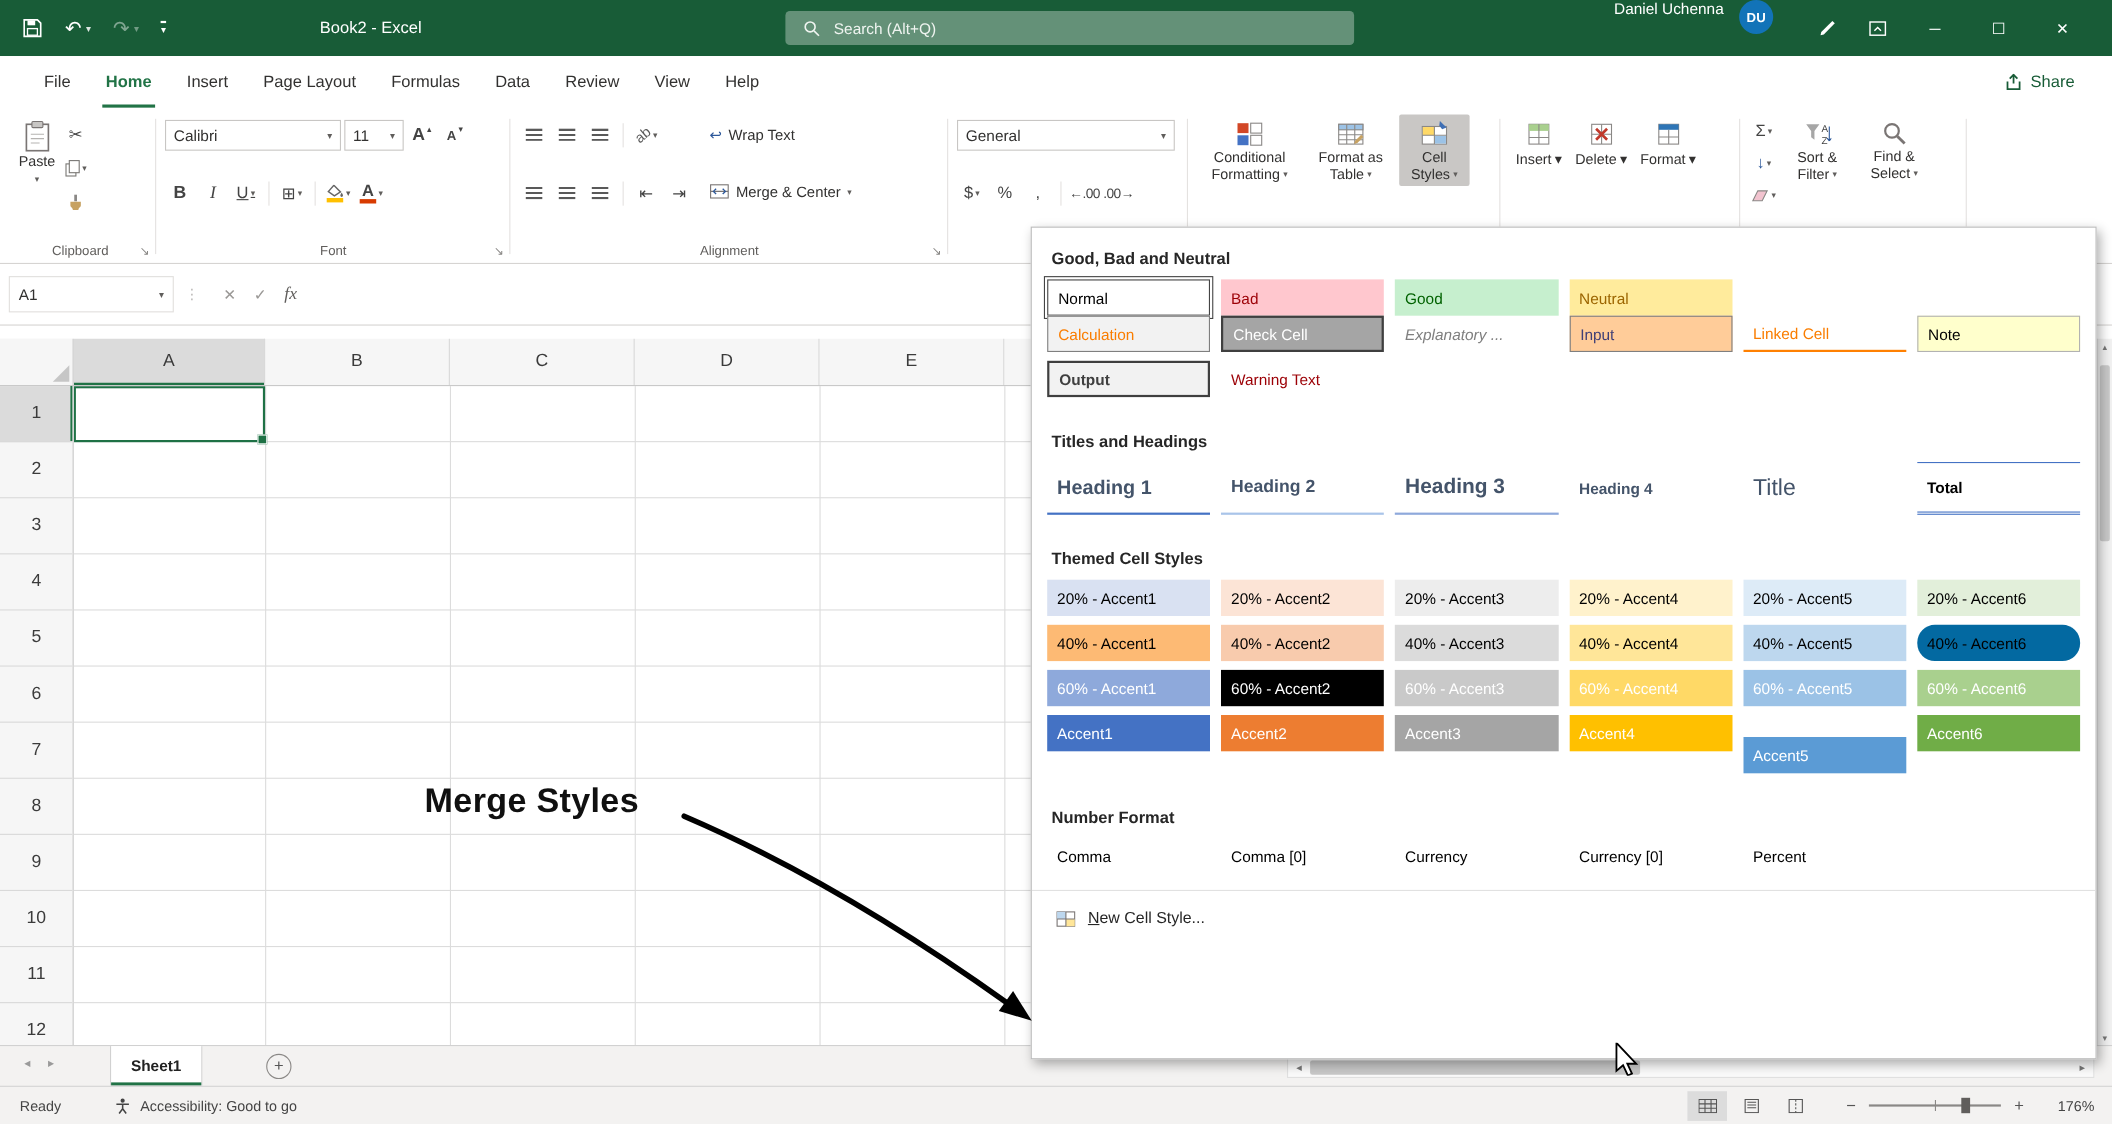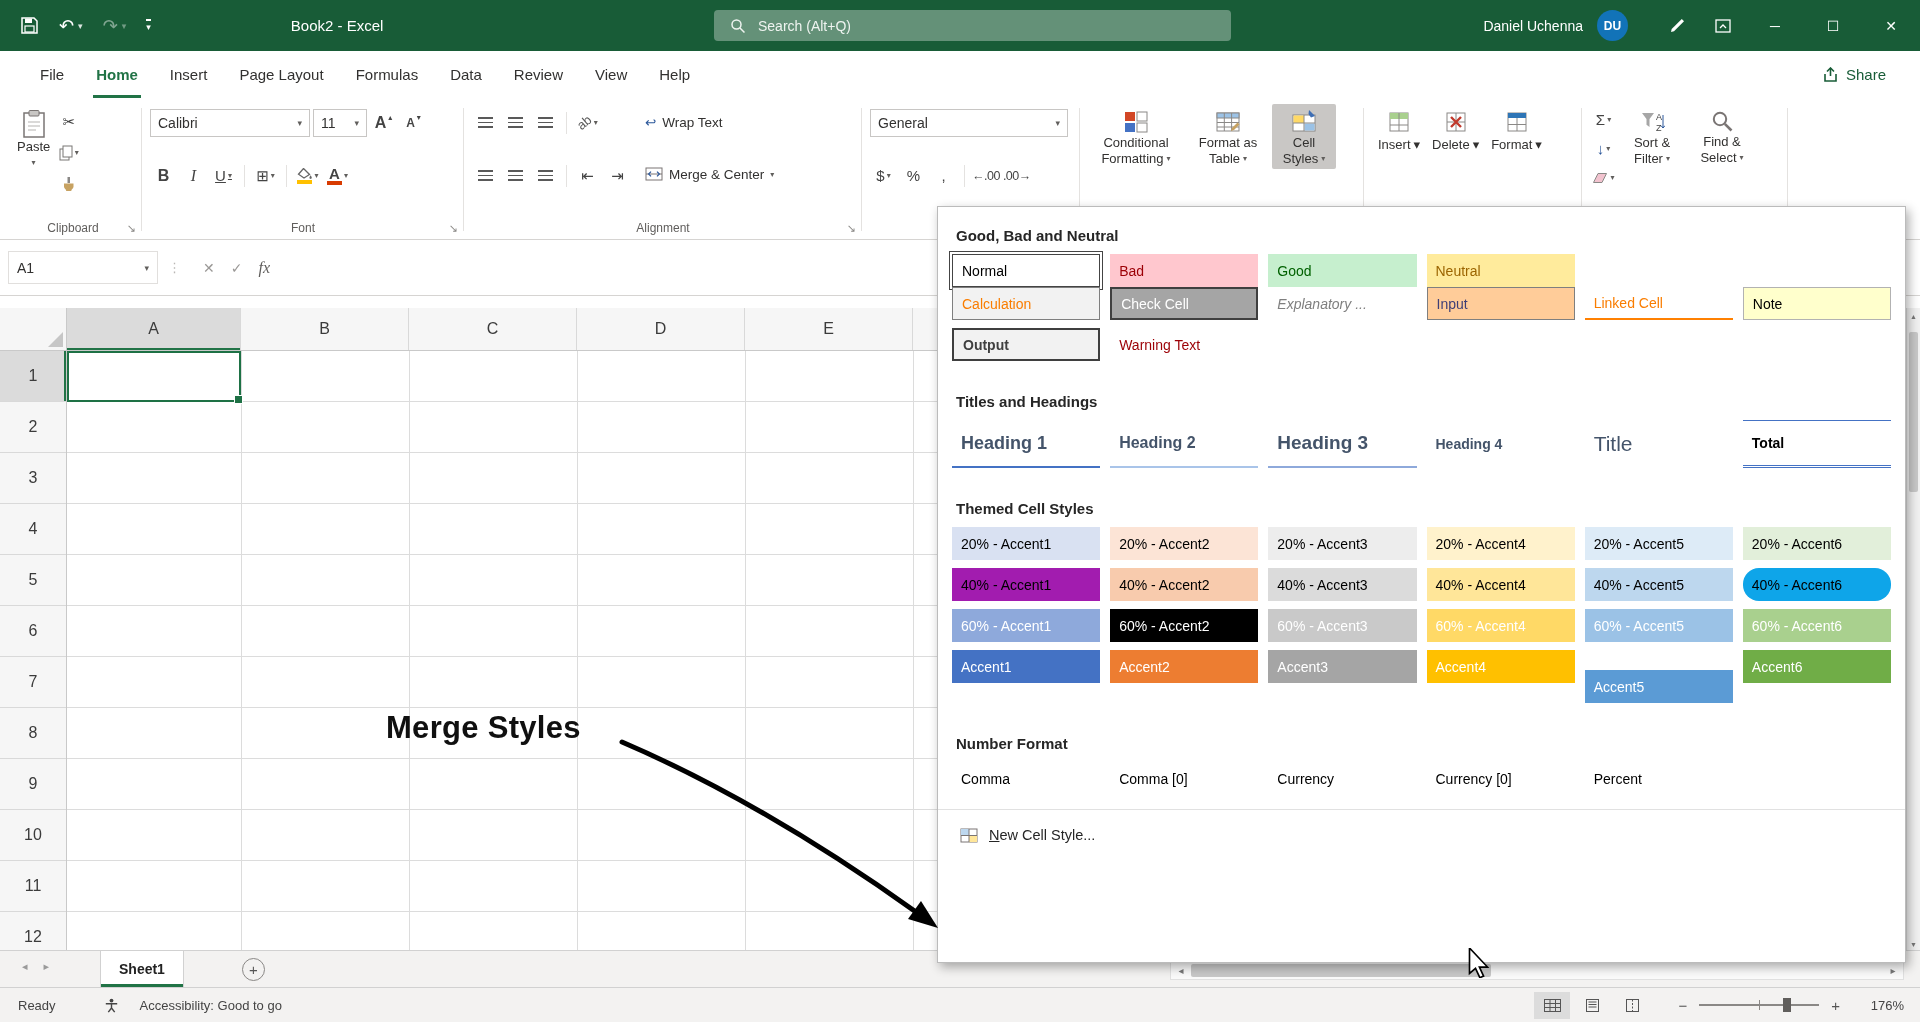--- a/index.html
+++ b/index.html
@@ -8,21 +8,21 @@
 
   
   .titlebar{position:absolute;left:0;top:0;width:100%;height:51px;background:#185C37;color:#fff;display:flex;align-items:center}
   .qat{display:flex;align-items:center;gap:20px;padding-left:20px}
   .qbtn{display:flex;align-items:center;gap:4px;font-size:18px;color:#fff}
   .qbtn .caret{font-size:9px;opacity:.85}
   .dim{opacity:.45}
   .qat-custom{border-top:2px solid #fff;font-size:9px;padding-top:1px}
   .tb-title{margin-left:140px;font-size:15px;white-space:nowrap}
   .tb-search{position:absolute;left:714px;top:10px;width:517px;height:31px;background:rgba(255,255,255,.33);border-radius:4px;display:flex;align-items:center;gap:12px;padding-left:16px;font-size:14px;color:#EFF4F0}
-  .tb-right{position:absolute;right:0;top:0;height:51px;display:flex;align-items:center}
+  .tb-right{position:absolute;right:16px;top:0;height:51px;display:flex;}
   .tb-user{font-size:14px;margin-right:14px}
   .tb-avatar{width:31px;height:31px;border-radius:50%;background:#1273B8;display:flex;align-items:center;justify-content:center;font-size:12px;font-weight:bold;margin-right:26px}
   .tb-ico{width:46px;display:flex;justify-content:center;align-items:center}
   .win-btn{width:58px;height:51px;display:flex;align-items:center;justify-content:center;font-size:14px}
 
   
   .tabrow{position:absolute;left:0;top:51px;width:100%;height:47px;background:#fff;display:flex;align-items:center;padding-left:24px;font-size:15px}
   .rtab{padding:0 16px;height:47px;display:flex;align-items:center;position:relative;color:#323130}
   .rtab.active{color:#217346;font-weight:bold}
   .rtab.active::after{content:"";position:absolute;left:13px;right:13px;bottom:0;height:3px;background:#217346}
@@ -98,21 +98,21 @@
   .sheettab::after{content:"";position:absolute;left:0;right:0;bottom:0;height:3px;background:#217346}
   .addsheet{position:absolute;left:242px;top:7px;width:23px;height:23px;border:1px solid #8A8886;border-radius:50%;display:flex;align-items:center;justify-content:center;color:#555;font-size:15px}
   .hscroll{position:absolute;left:1170px;right:16px;top:10px;height:19px;background:#FAFAFA;border:1px solid #E0E0E0;display:flex;align-items:center;font-size:10px;color:#777}
   .hs-btn{width:20px;text-align:center}
   .hs-thumb{width:300px;height:13px;background:#C8C8C8;border-radius:2px}
   .hs-btn.right{margin-left:auto}
 
   
   .statusbar{position:absolute;left:0;top:987px;width:100%;height:35px;background:#F3F2F1;border-top:1px solid #D1D1D1;display:flex;align-items:center;font-size:13px;color:#444;z-index:1}
   .sb-ready{padding-left:18px}
-  .sb-acc{display:flex;align-items:flex-start;gap:21px;margin-left:48px}
+  .sb-acc{display:flex;align-items:flex-start;gap:9px;margin-left:48px}
   .sb-right{margin-left:auto;display:flex;align-items:center}
   .views{display:flex;gap:4px;margin-right:28px}
   .vbtn{width:36px;height:27px;display:flex;align-items:center;justify-content:center}
   .vbtn.on{background:#DCDCDC}
   .zoom{display:flex;align-items:center;gap:12px;margin-right:18px;font-size:15px;color:#555}
   .zslider{width:120px;height:2px;background:#8A8886;position:relative}
   .znotch{position:absolute;left:50%;top:-4px;width:1px;height:10px;background:#8A8886}
   .zthumb{position:absolute;left:70%;top:-6px;width:8px;height:14px;background:#605E5C}
   .zpct{width:46px;text-align:right;margin-right:16px;font-size:13px;color:#444}
 
@@ -791,31 +791,31 @@
 
         <div class="sw" style="background: rgb(255, 242, 204);">20% - Accent4</div>
 
         <div class="sw" style="background: rgb(221, 235, 247);">20% - Accent5</div>
 
         <div class="sw" style="background: rgb(226, 239, 218);">20% - Accent6</div>
 
     </div>
     <div class="swrow gap">
 
-        <div class="sw" style="background: #a21caf; text-align: right;">40% - Accent1</div>
+        <div class="sw" style="background: #fdba74; text-align: right;">40% - Accent1</div>
 
         <div class="sw" style="background: rgb(248, 203, 173);">40% - Accent2</div>
 
         <div class="sw" style="background: rgb(219, 219, 219);">40% - Accent3</div>
 
         <div class="sw" style="background: rgb(255, 230, 153);">40% - Accent4</div>
 
         <div class="sw" style="background: rgb(189, 215, 238);">40% - Accent5</div>
 
-        <div class="sw" style="background: #0ea5e9; border-radius: 16px;">40% - Accent6</div>
+        <div class="sw" style="background: #0369a1; border-radius: 16px;">40% - Accent6</div>
 
     </div>
     <div class="swrow gap">
 
         <div class="sw" style="background: rgb(142, 169, 219); color: rgb(255, 255, 255);">60% - Accent1</div>
 
         <div class="sw" style="background: #000000; color: rgb(255, 255, 255);">60% - Accent2</div>
 
         <div class="sw" style="background: rgb(201, 201, 201); color: rgb(255, 255, 255);">60% - Accent3</div>
 

